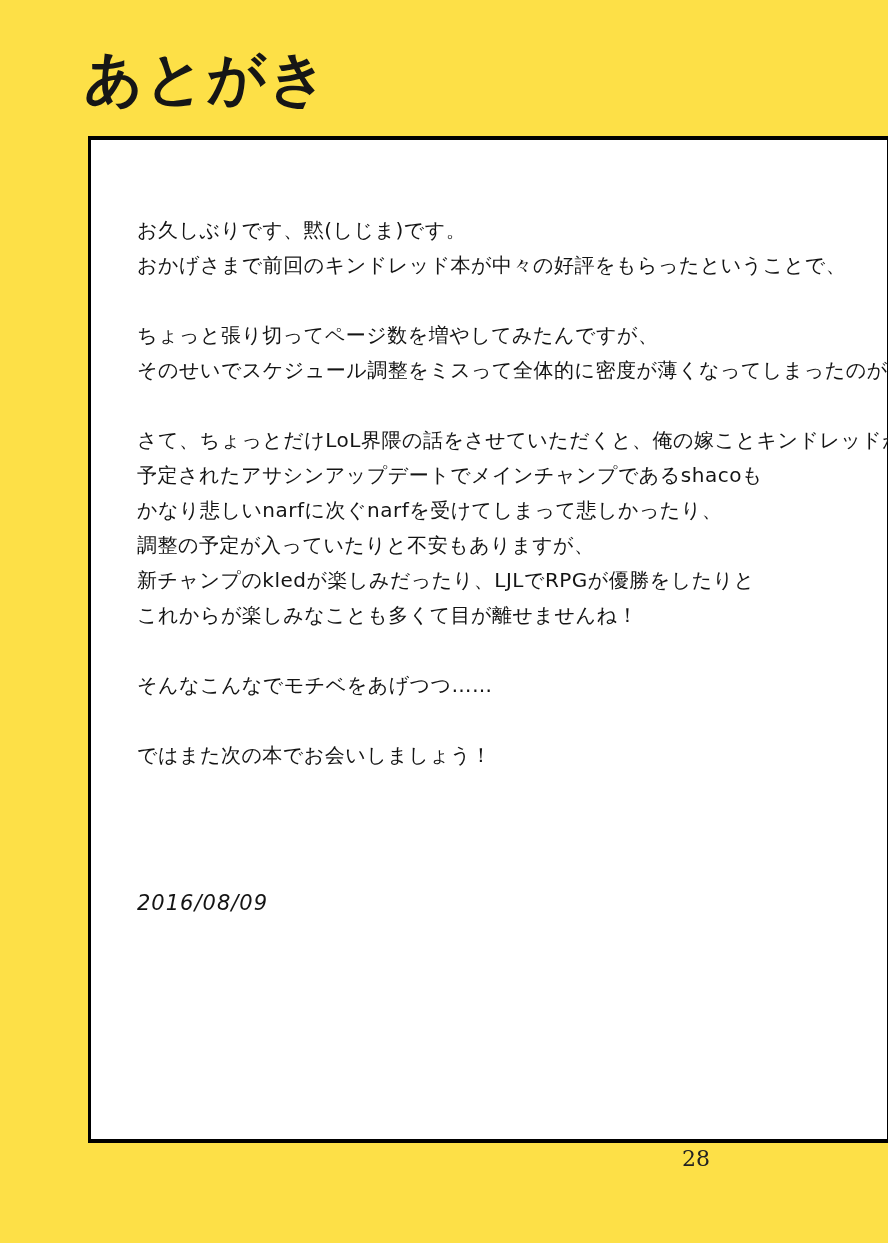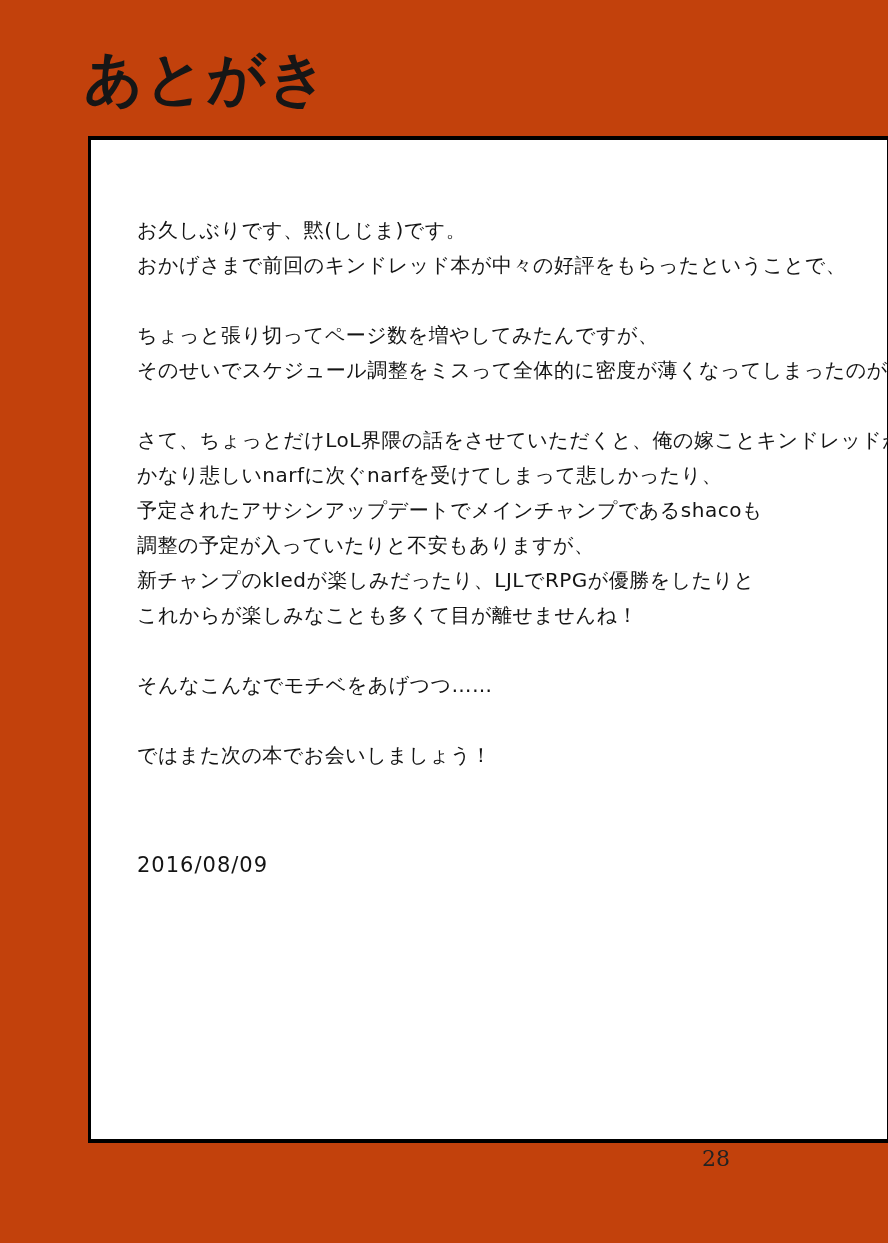--- a/index.html
+++ b/index.html
@@ -4,21 +4,21 @@
 <style>
   html, body {
     margin: 0;
     padding: 0;
     background: #ffffff;
   }
   .page {
     position: relative;
     width: 888px;
     height: 1243px;
-    background: #c2410c;
+    background: #fde047;
     color: #111111;
     font-family: "DejaVu Sans", "Liberation Sans", sans-serif;
     overflow: hidden;
   }
   .title {
     position: absolute;
     left: 84px;
     top: 44px;
     margin: 0;
     font-size: 58px;
@@ -46,29 +46,30 @@
   }
   .line {
     display: block;
     font-size: 20px;
     line-height: 35px;
     white-space: nowrap;
     letter-spacing: 0.5px;
     color: #141414;
   }
   .date-line {
-    margin-top: 75px;
+    margin-top: 113px;
     font-size: 21px;
     line-height: 35px;
     letter-spacing: 1px;
     color: #141414;
+    font-style: italic;
   }
   .page-number {
     position: absolute;
-    left: 702px;
+    left: 682px;
     top: 1146px;
     font-family: "DejaVu Serif", "Liberation Serif", serif;
     font-size: 22px;
     line-height: 1.2;
     color: #222222;
   }
 </style>
 </head>
 <body>
 
@@ -83,22 +84,22 @@
       <span class="line">おかげさまで前回のキンドレッド本が中々の好評をもらったということで、</span>
     </div>
 
     <div class="para">
       <span class="line">ちょっと張り切ってページ数を増やしてみたんですが、</span>
       <span class="line">そのせいでスケジュール調整をミスって全体的に密度が薄くなってしまったのが</span>
     </div>
 
     <div class="para">
       <span class="line">さて、ちょっとだけLoL界隈の話をさせていただくと、俺の嫁ことキンドレッドが</span>
+      <span class="line">予定されたアサシンアップデートでメインチャンプであるshacoも</span>
       <span class="line">かなり悲しいnarfに次ぐnarfを受けてしまって悲しかったり、</span>
-      <span class="line">予定されたアサシンアップデートでメインチャンプであるshacoも</span>
       <span class="line">調整の予定が入っていたりと不安もありますが、</span>
       <span class="line">新チャンプのkledが楽しみだったり、LJLでRPGが優勝をしたりと</span>
       <span class="line">これからが楽しみなことも多くて目が離せませんね！</span>
     </div>
 
 
     <div class="para">
       <span class="line">そんなこんなでモチベをあげつつ……</span>
     </div>
 

